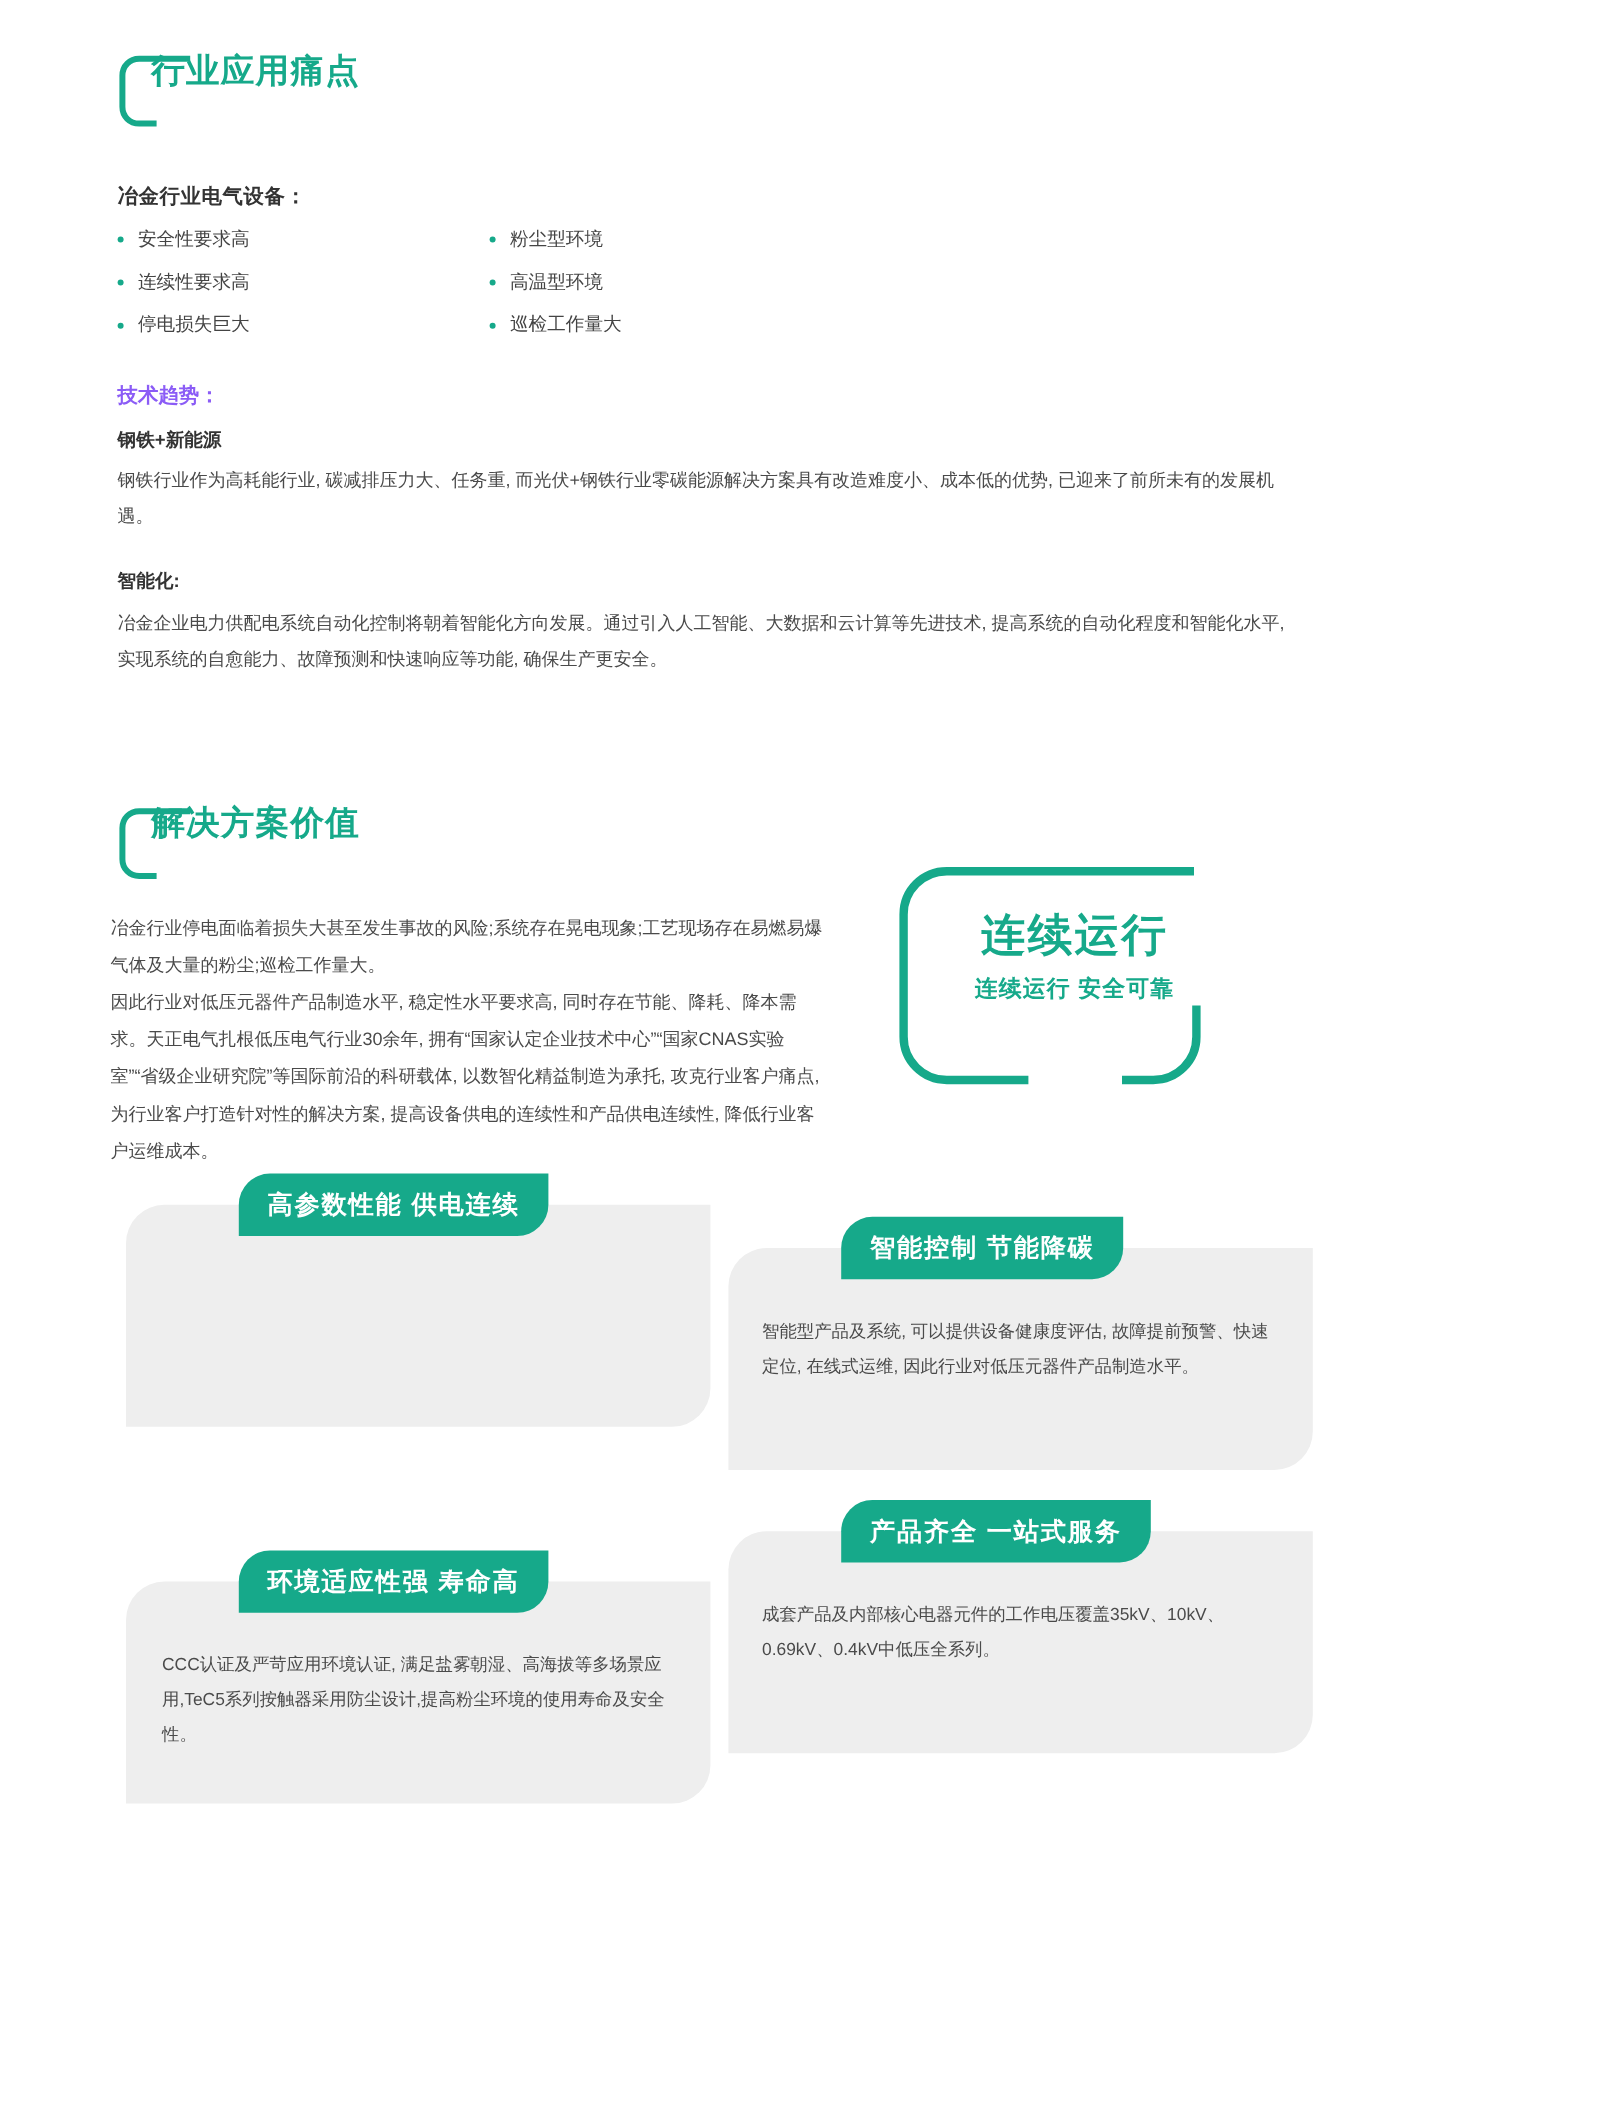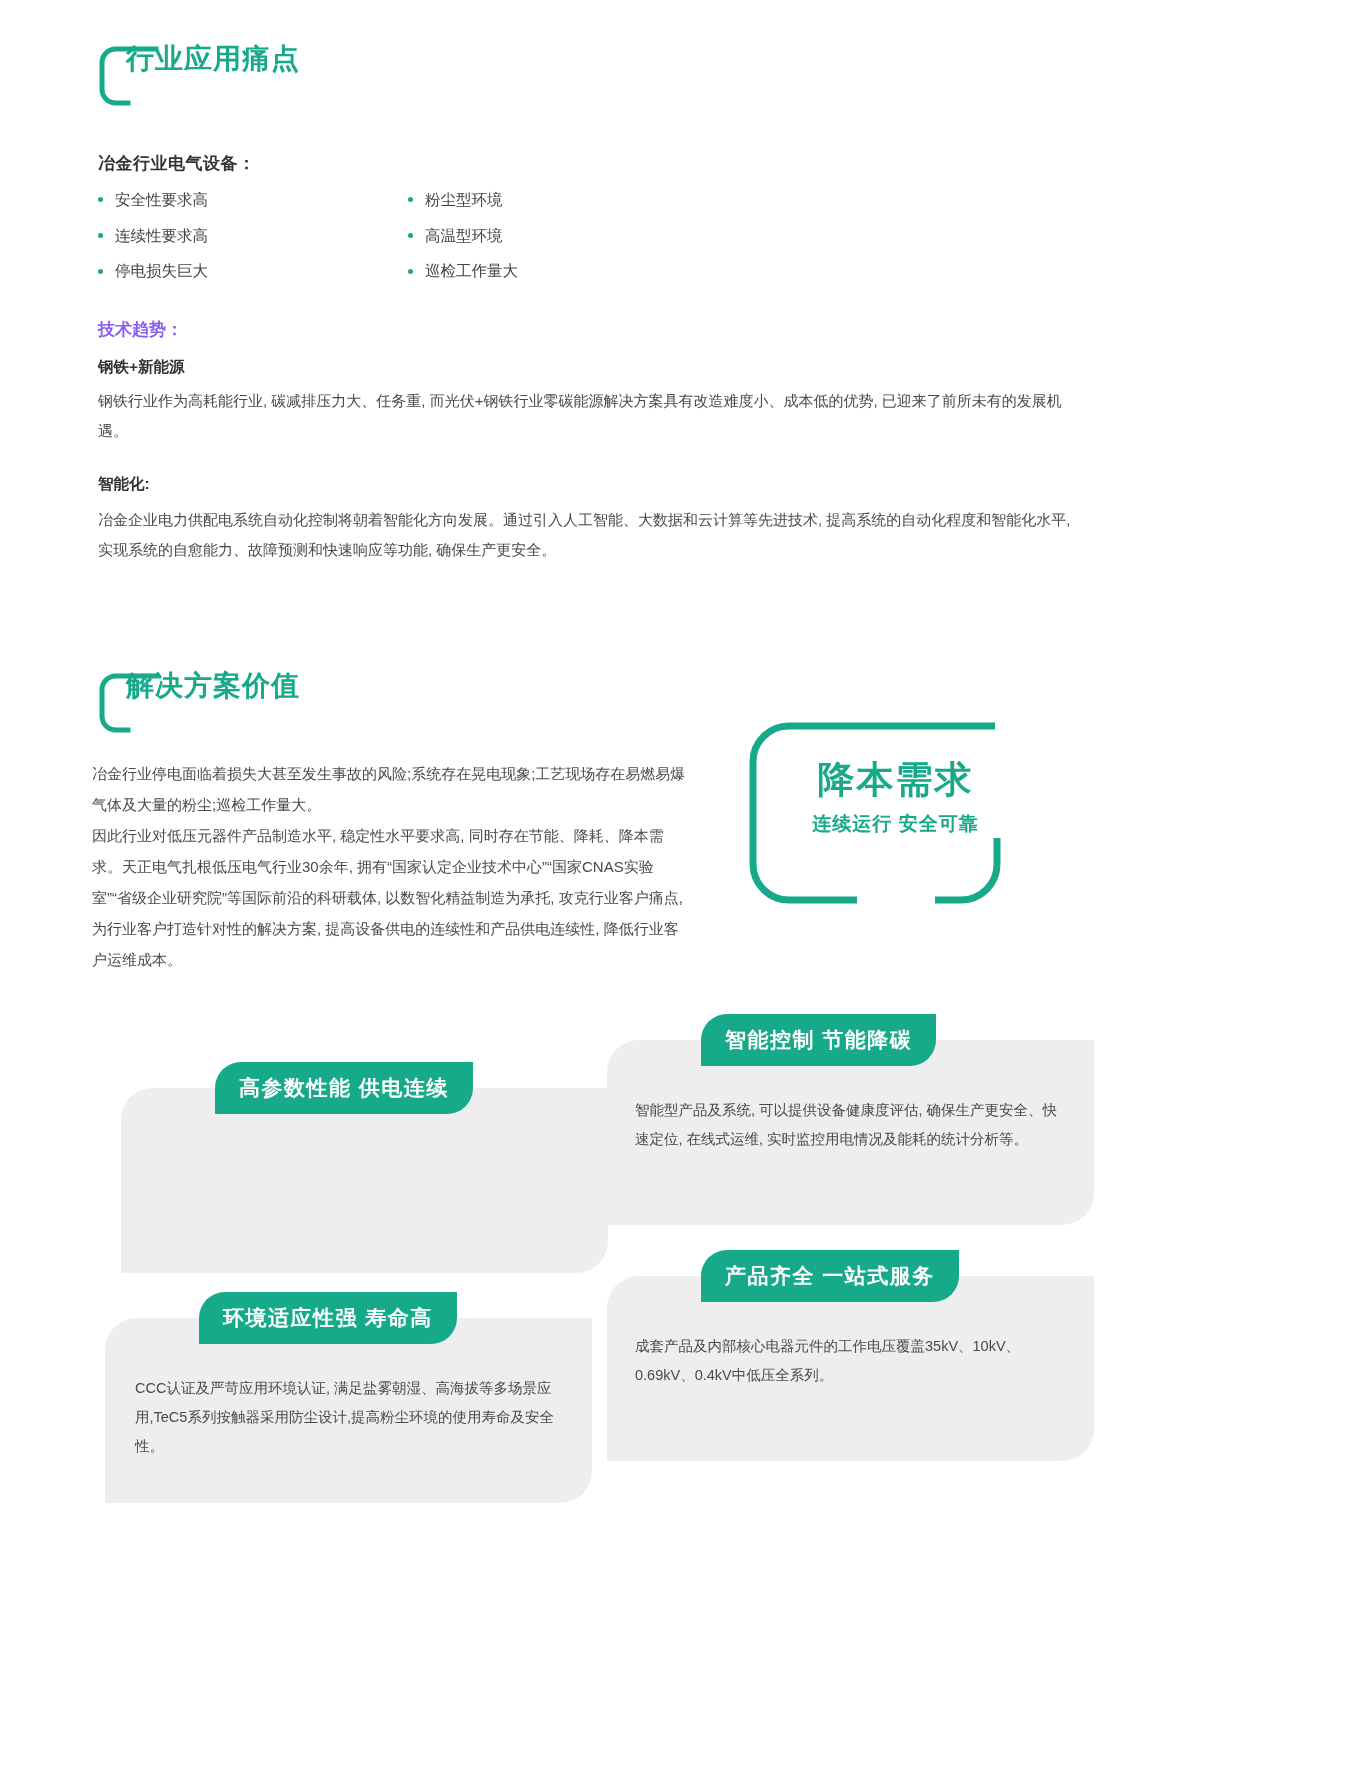--- a/index.html
+++ b/index.html
@@ -168,21 +168,21 @@
     position: absolute;
     left: 28px;
     top: 56px;
     width: 430px;
     font-size: 14.5px;
     line-height: 2.0;
     color: #4a4a4a;
   }
   .card.left .card-body { left: 30px; }
 
-  #card1 { left: 105px; top: 1088px; margin-left: 16px; }
+  #card1 { left: 105px; top: 1004px; }
   #card2 { left: 607px; top: 1040px; }
   #card3 { left: 105px; top: 1318px; }
   #card4 { left: 607px; top: 1276px; }
 
   #card3 .tab { left: 94px; }
   #card4 .tab { left: 94px; }
 </style>
 </head>
 <body>
 
@@ -253,36 +253,36 @@
     <p>冶金行业停电面临着损失大甚至发生事故的风险;系统存在晃电现象;工艺现场存在易燃易爆气体及大量的粉尘;巡检工作量大。</p>
     <p>因此行业对低压元器件产品制造水平, 稳定性水平要求高, 同时存在节能、降耗、降本需求。天正电气扎根低压电气行业30余年, 拥有“国家认定企业技术中心”“国家CNAS实验室”“省级企业研究院”等国际前沿的科研载体, 以数智化精益制造为承托, 攻克行业客户痛点, 为行业客户打造针对性的解决方案, 提高设备供电的连续性和产品供电连续性, 降低行业客户运维成本。</p>
   </div>
 
   <div id="badge">
     <svg width="260" height="190" viewBox="0 0 260 190" style="position:absolute;left:0;top:0;">
       <path d="M250 8 H44 C24 8 8 24 8 44 V146 C8 166 24 182 44 182 H112" fill="none" stroke="#16a98a" stroke-width="7"></path>
       <path d="M252 120 V146 C252 166 236 182 216 182 H190" fill="none" stroke="#16a98a" stroke-width="7"></path>
     </svg>
     <div class="badge-inner">
-      <div class="badge-main">降本需求</div>
+      <div class="badge-main">连续运行</div>
       <div class="badge-sub">连续运行  安全可靠</div>
     </div>
   </div>
 
   <div class="card left" id="card1">
     <div class="tab">
       <span class="tab-label">高参数性能 供电连续</span>
     </div>
   </div>
 
   <div class="card" id="card2">
     <div class="tab">
       <span class="tab-label">智能控制  节能降碳</span>
     </div>
-    <div class="card-body">智能型产品及系统, 可以提供设备健康度评估, 确保生产更安全、快速定位, 在线式运维, 实时监控用电情况及能耗的统计分析等。</div>
+    <div class="card-body">智能型产品及系统, 可以提供设备健康度评估, 故障提前预警、快速定位, 在线式运维, 因此行业对低压元器件产品制造水平。</div>
   </div>
 
   <div class="card left" id="card3">
     <div class="tab">
       <span class="tab-label">环境适应性强  寿命高</span>
     </div>
     <div class="card-body">CCC认证及严苛应用环境认证, 满足盐雾朝湿、高海拔等多场景应用,TeC5系列按触器采用防尘设计,提高粉尘环境的使用寿命及安全性。</div>
   </div>
 
   <div class="card" id="card4">

